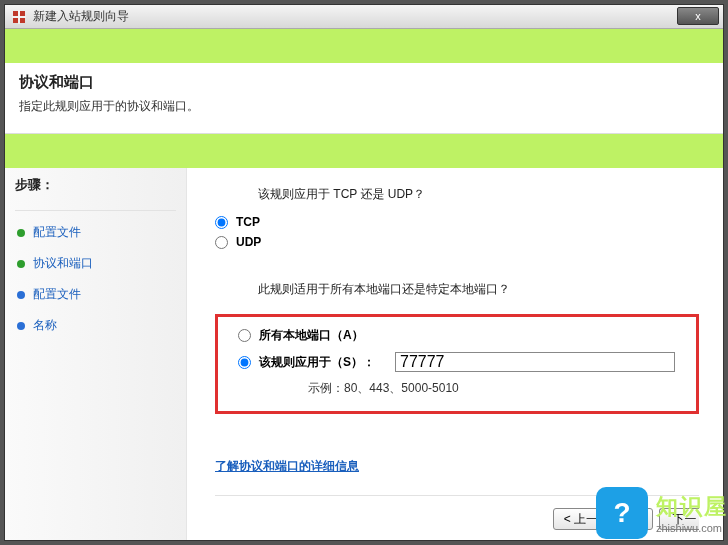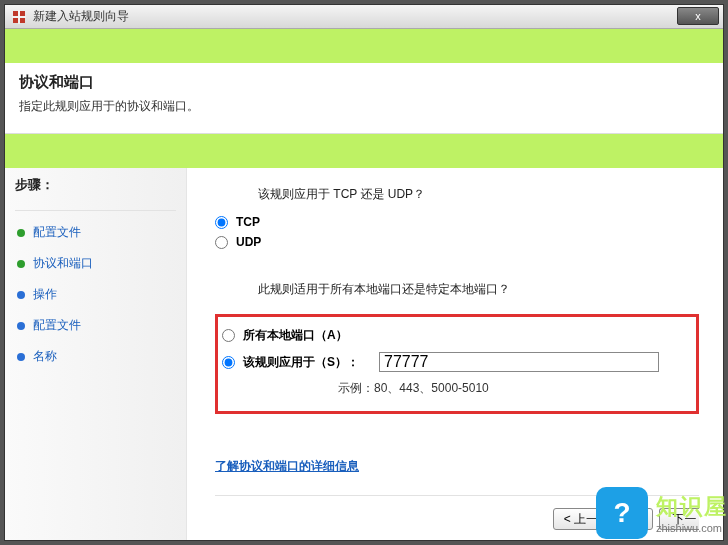--- a/index.html
+++ b/index.html
@@ -116,40 +116,40 @@
     .radio-row {
       display: flex;
       align-items: center;
       margin-bottom: 6px;
     }
     .radio-row input[type=radio] {
       margin-right: 8px;
     }
     .highlight-box {
       border: 3px solid #e03030;
-      padding: 10px 12px 14px 4px;
+      padding: 10px 12px 14px 20px;
       margin-top: 4px;
       margin-bottom: 4px;
     }
     .port-option {
       display: flex;
       align-items: center;
       margin-bottom: 8px;
     }
     .port-option label { font-weight: normal; }
     .port-input {
       width: 280px;
       height: 20px;
       border: 1px solid #888;
       padding: 1px 4px;
       font-size: 16px;
       margin-left: 16px;
     }
     .example {
-      margin-left: 116px;
+      margin-left: 70px;
       margin-top: 4px;
       color: #333;
     }
     .spacer { flex: 1; }
     .link {
       color: #1a5fbd;
       text-decoration: underline;
       cursor: pointer;
       margin-bottom: 14px;
       display: inline-block;
@@ -228,24 +228,20 @@
     <div class="sidebar">
       <div class="sidebar-heading">步骤：</div>
       <hr class="sep">
       <div class="step">
         <span class="bullet green"></span>
         <span class="step-label">配置文件</span>
       </div>
       <div class="step">
         <span class="bullet green"></span>
         <span class="step-label">协议和端口</span>
-      </div>
-      <div class="step">
-        <span class="bullet blue"></span>
-        <span class="step-label">操作</span>
       </div>
       <div class="step">
         <span class="bullet blue"></span>
         <span class="step-label">配置文件</span>
       </div>
       <div class="step">
         <span class="bullet blue"></span>
         <span class="step-label">名称</span>
       </div>
     </div>

